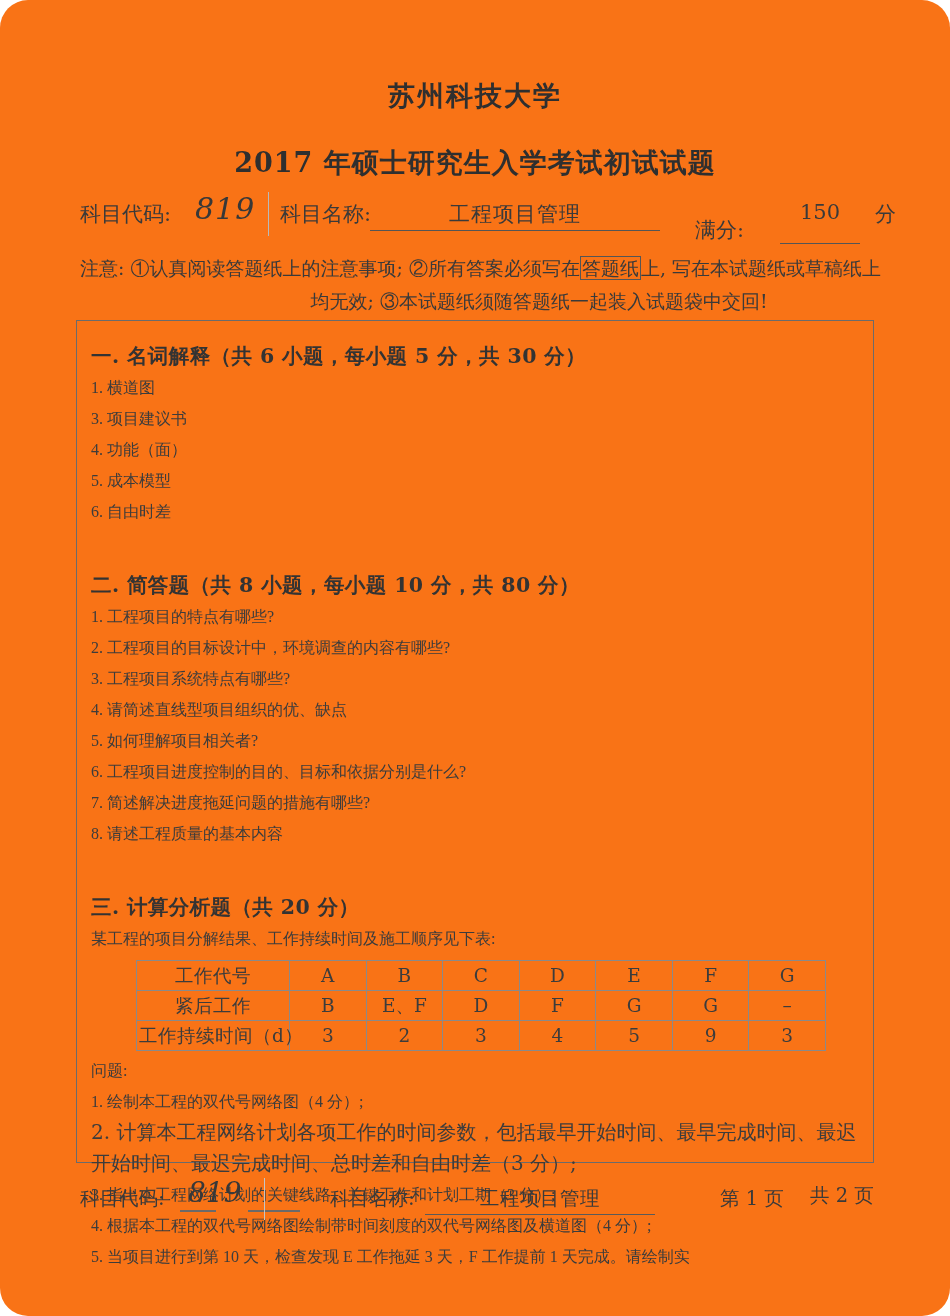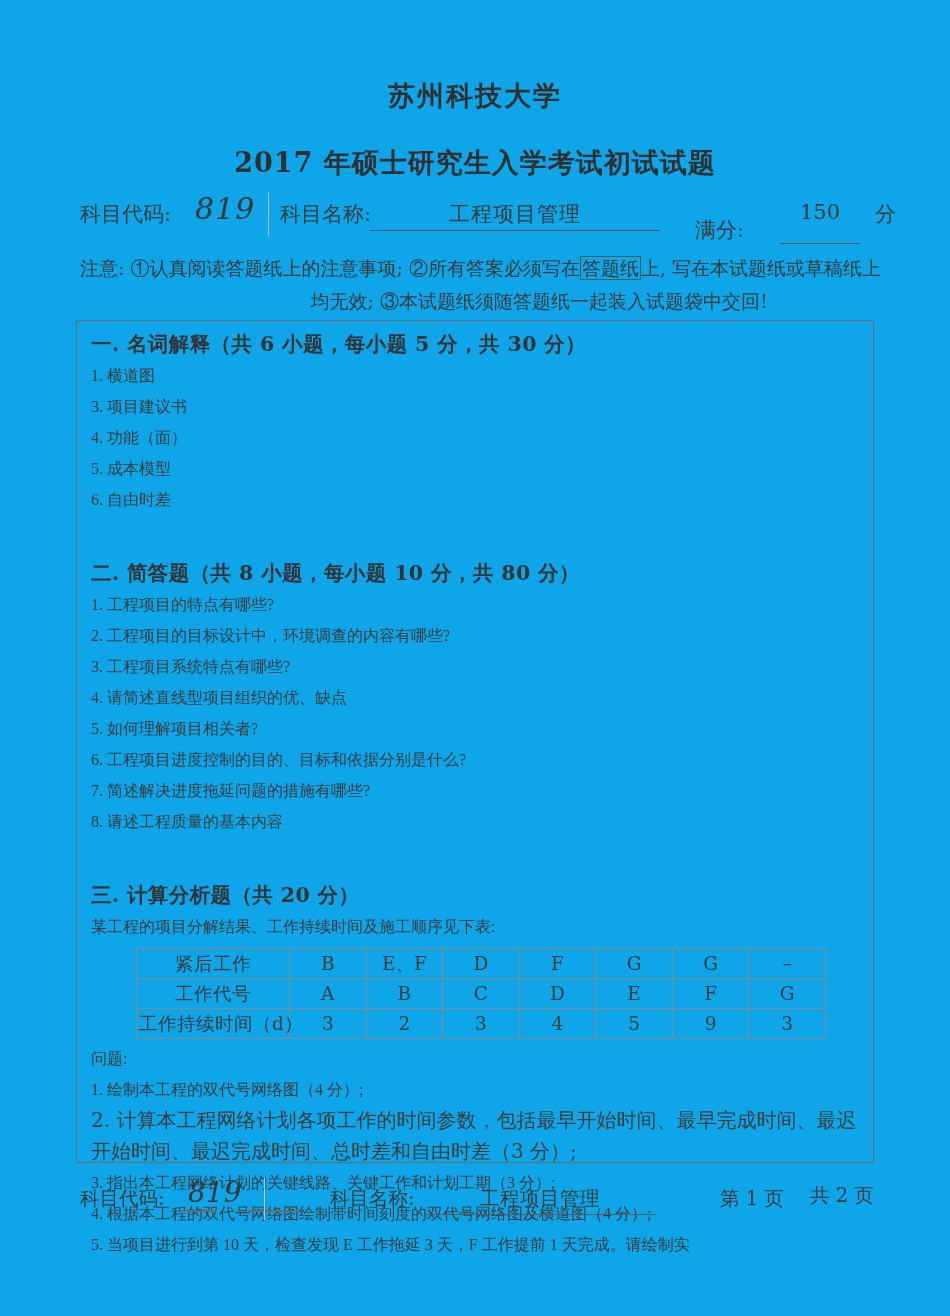--- a/index.html
+++ b/index.html
@@ -11,21 +11,22 @@
     width: 950px;
     height: 1316px;
     position: relative;
     font-family: "DejaVu Serif", "Liberation Serif", serif;
     color: #3a3a3a;
     overflow: hidden;
   }
   .page {
     position: absolute;
     inset: 0;
-    background: #0ea5e9;
+    background: #f97316;
+    border-radius: 28px;
   }
 
   
   .title-block {
     position: absolute;
     top: 78px;
     left: 0;
     width: 950px;
     text-align: center;
   }
@@ -109,21 +110,21 @@
 
   
   .content-box {
     position: absolute;
     left: 76px;
     top: 320px;
     width: 798px;
     height: 843px;
     border: 1.4px solid #6b6b6b;
     box-sizing: border-box;
-    padding: 8px 14px 0 14px;
+    padding: 20px 14px 0 14px;
   }
 
   .sec-head {
     font-size: 20.5px;
     font-weight: bold;
     color: #333;
     letter-spacing: 0.4px;
     line-height: 31px;
     white-space: nowrap;
   }
@@ -261,38 +262,38 @@
 
     <div class="gap"></div>
     <div class="gap-sm"></div>
 
     <div class="sec-head">三. 计算分析题（共 20 分）</div>
     <div class="q-line">某工程的项目分解结果、工作持续时间及施工顺序见下表:</div>
 
     <table class="work-table">
       <tbody>
           <tr>
+        <td class="rowlab">工作代号</td>
+        <td>A</td>
+        <td>B</td>
+        <td>C</td>
+        <td>D</td>
+        <td>E</td>
+        <td>F</td>
+        <td>G</td>
+      </tr>
+      <tr>
         <td class="rowlab">紧后工作</td>
         <td>B</td>
         <td>E、F</td>
         <td>D</td>
         <td>F</td>
         <td>G</td>
         <td>G</td>
         <td>–</td>
-      </tr>
-      <tr>
-        <td class="rowlab">工作代号</td>
-        <td>A</td>
-        <td>B</td>
-        <td>C</td>
-        <td>D</td>
-        <td>E</td>
-        <td>F</td>
-        <td>G</td>
       </tr>
       <tr>
         <td class="rowlab">工作持续时间（d）</td>
         <td>3</td>
         <td>2</td>
         <td>3</td>
         <td>4</td>
         <td>5</td>
         <td>9</td>
         <td>3</td>

